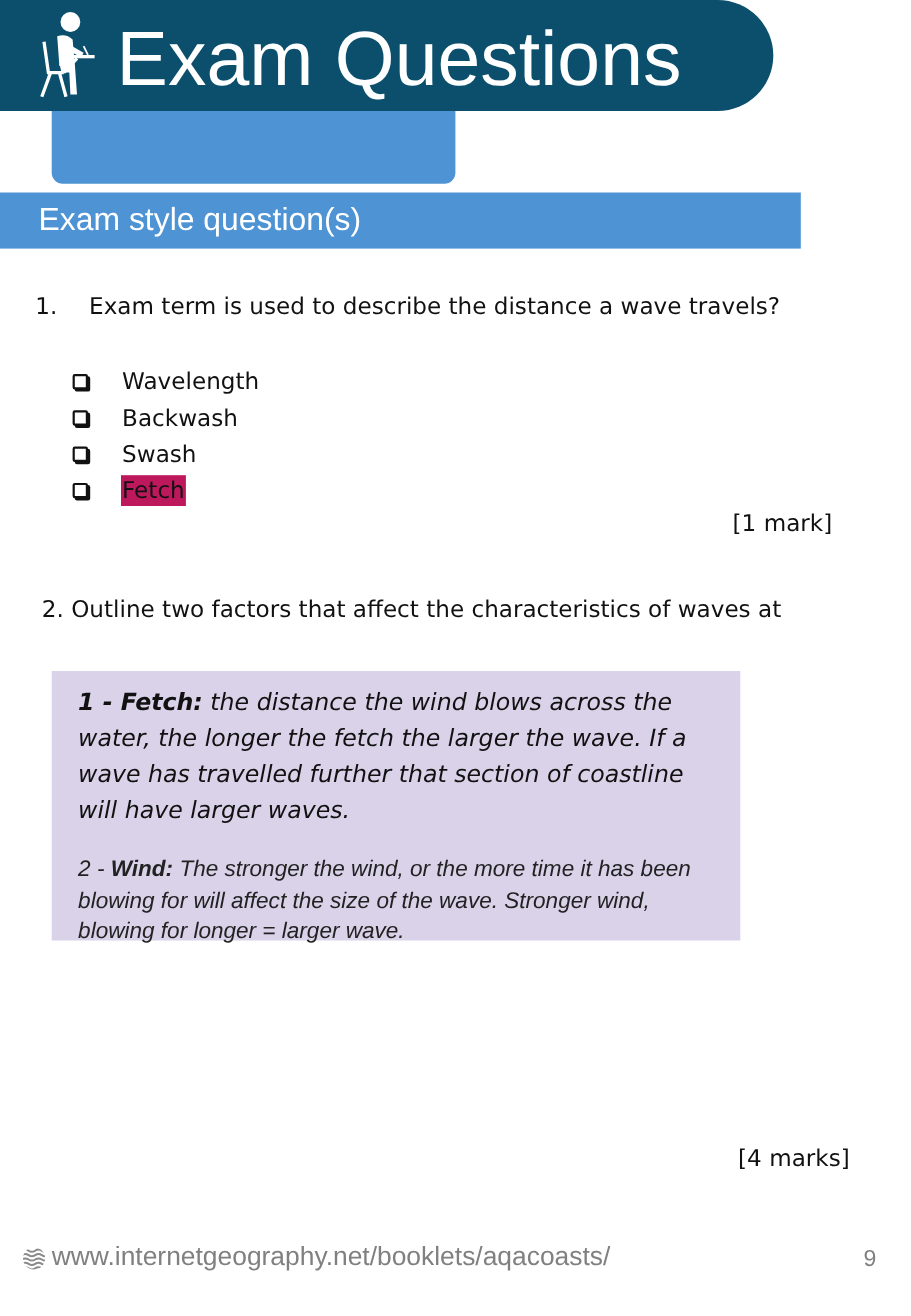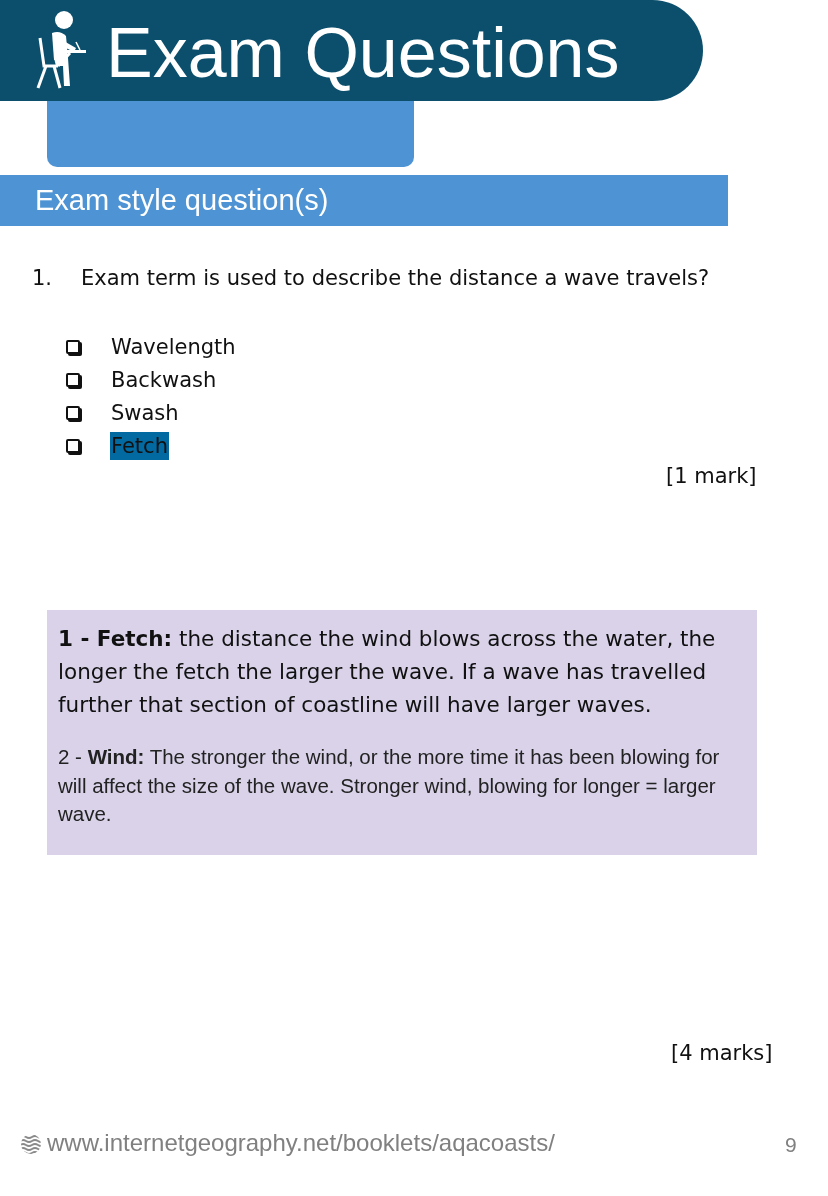--- a/index.html
+++ b/index.html
@@ -41,27 +41,27 @@
     .q1-number { position: absolute; left: 32px; top: 264px; font-size: 21px; line-height: 28px; }
     .q1-text { position: absolute; left: 81px; top: 264px; font-size: 21px; line-height: 28px; white-space: nowrap; }
     .options { position: absolute; left: 66px; top: 330px; margin: 0; padding: 0; list-style: none; }
     .option { height: 33px; display: flex; align-items: center; }
     .checkbox {
       width: 14px; height: 14px; border: 2px solid #111; border-radius: 2px;
       box-shadow: 2px 2px 0 #111; margin-right: 30px; box-sizing: border-box;
       background: #fff; cursor: pointer;
     }
     .option-label { font-size: 21px; line-height: 28px; padding: 0 1px; }
-    .option-label.highlight { background: #0369a1; }
+    .option-label.highlight { background: #be185d; }
     .marks { position: absolute; font-size: 21px; line-height: 28px; white-space: nowrap; }
     .q2-text { position: absolute; left: 38px; top: 538px; width: 740px; font-size: 21px; line-height: 33px; }
     .q2-text .cont { display: block; padding-left: 26px; }
     .answer-box {
-      position: absolute; left: 47px; top: 610px; width: 710px; height: 245px;
-      background: #d9d2e9; box-sizing: border-box; padding: 12px 11px;
+      position: absolute; left: 47px; top: 610px; width: 626px; height: 245px;
+      background: #d9d2e9; box-sizing: border-box; padding: 12px 24px; font-style: italic;
     }
     .answer-1 { font-size: 21.5px; line-height: 33px; color: #111; margin: 0; }
     .answer-2 {
       font-family: "Liberation Sans", sans-serif; font-size: 20.5px; line-height: 28.5px;
       color: #222; margin: 22px 0 0 0;
     }
     .footer-icon { position: absolute; left: 20px; top: 1133px; width: 22px; height: 22px; }
     .footer-url {
       position: absolute; left: 47px; top: 1128px;
       font-family: "Liberation Sans", sans-serif; font-size: 24px; line-height: 30px; color: #808080;
@@ -122,20 +122,21 @@
   </li>
   <li class="option">
     <span class="checkbox"></span>
     <span class="option-label highlight">Fetch</span>
   </li>
 </ul>
 
 <div class="marks" style="left:666px; top:462px;">[1 mark]</div>
 
 <div class="q2-text">
+  <span>2. Outline two factors that affect the characteristics of waves at</span>
 </div>
 
 <div class="answer-box">
   <p class="answer-1"><b>1 - Fetch:</b><span> the distance the wind blows across the water, the longer the fetch the larger the wave. If a wave has travelled further that section of coastline will have larger waves.</span></p>
   <p class="answer-2"><span>2 - </span><b>Wind:</b><span> The stronger the wind, or the more time it has been blowing for will affect the size of the wave. Stronger wind, blowing for longer = larger wave.</span></p>
 </div>
 
 <div class="marks" style="left:671px; top:1039px;">[4 marks]</div>
 
 <svg class="footer-icon" viewBox="0 0 22 22">

